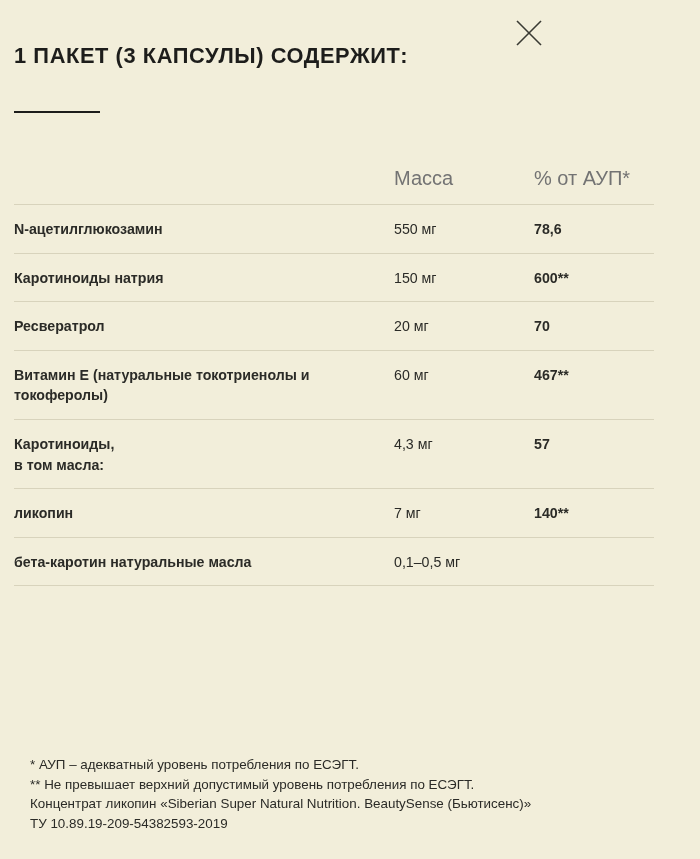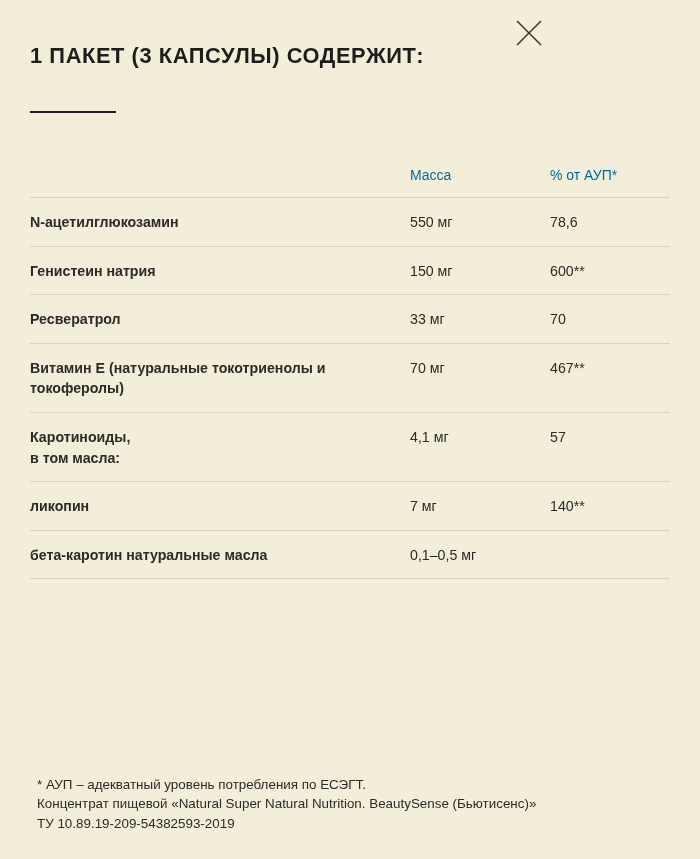--- a/index.html
+++ b/index.html
@@ -12,21 +12,21 @@
     background: #f2eeda;
     font-family: "Liberation Sans", sans-serif;
     color: #1d1d1b;
     overflow: hidden;
   }
   .modal {
     position: relative;
     width: 568px;
     height: 859px;
     box-sizing: border-box;
-    padding: 0 30px;
+    padding: 0 14px;
   }
   .close-btn {
     position: absolute;
     top: 16px;
     right: 22px;
     width: 34px;
     height: 34px;
     cursor: pointer;
   }
   .close-btn svg { display: block; }
@@ -53,41 +53,41 @@
   table.nutri {
     width: 640px;
     border-collapse: collapse;
     margin-top: 54px;
     font-size: 14.2px;
     color: #2b2b27;
   }
   table.nutri th {
     font-weight: normal;
     text-align: left;
-    color: #0369a1;
-    font-size: 14px;
+    color: #737373;
+    font-size: 20px;
     padding: 0 0 14px 0;
     border-bottom: 1px solid #d8d3bc;
   }
   table.nutri td {
     padding: 14px 0 13px 0;
     border-bottom: 1px solid #d8d3bc;
     vertical-align: top;
     line-height: 1.45;
   }
   table.nutri tr:last-child td {
     border-bottom: 1px solid #d8d3bc;
   }
   .col-name { width: 380px; padding-right: 10px; font-weight: bold; }
   .col-mass { width: 140px; }
-  .col-pct  { width: 120px; }
+  .col-pct  { width: 120px; font-weight: bold; }
 
   .footnotes {
     position: absolute;
-    left: 37px;
+    left: 30px;
     bottom: 26px;
     width: 650px;
     font-size: 13.4px;
     line-height: 1.45;
     color: #2b2b27;
   }
   .footnotes div { white-space: pre-wrap; }
 </style>
 </head>
 <body>
@@ -112,52 +112,53 @@
         <th class="col-pct">% от АУП*</th>
       </tr>
     </thead>
     <tbody>
       <tr>
         <td class="col-name">N-ацетилглюкозамин</td>
         <td class="col-mass">550 мг</td>
         <td class="col-pct">78,6</td>
       </tr>
       <tr>
-        <td class="col-name">Генистеин натрия</td>
+        <td class="col-name">Каротиноиды натрия</td>
         <td class="col-mass">150 мг</td>
         <td class="col-pct">600**</td>
       </tr>
       <tr>
         <td class="col-name">Ресвератрол</td>
-        <td class="col-mass">33 мг</td>
+        <td class="col-mass">20 мг</td>
         <td class="col-pct">70</td>
       </tr>
       <tr>
         <td class="col-name">Витамин Е (натуральные токотриенолы и токоферолы)</td>
-        <td class="col-mass">70 мг</td>
+        <td class="col-mass">60 мг</td>
         <td class="col-pct">467**</td>
       </tr>
       <tr>
         <td class="col-name" style="white-space:pre-line">Каротиноиды,
 в том масла:</td>
-        <td class="col-mass">4,1 мг</td>
+        <td class="col-mass">4,3 мг</td>
         <td class="col-pct">57</td>
       </tr>
       <tr>
         <td class="col-name">ликопин</td>
         <td class="col-mass">7 мг</td>
         <td class="col-pct">140**</td>
       </tr>
       <tr>
         <td class="col-name">бета-каротин натуральные масла</td>
         <td class="col-mass">0,1–0,5 мг</td>
         <td class="col-pct"></td>
       </tr>
     </tbody>
   </table>
 
   <div class="footnotes">
     <div>* АУП – адекватный уровень потребления по ЕСЭГТ.</div>
-    <div>Концентрат пищевой «Natural Super Natural Nutrition. BeautySense (Бьютисенс)»</div>
+    <div>** Не превышает верхний допустимый уровень потребления по ЕСЭГТ.</div>
+    <div>Концентрат ликопин «Siberian Super Natural Nutrition. BeautySense (Бьютисенс)»</div>
     <div>ТУ 10.89.19-209-54382593-2019</div>
   </div>
 
 </div>
 
 </body></html>

